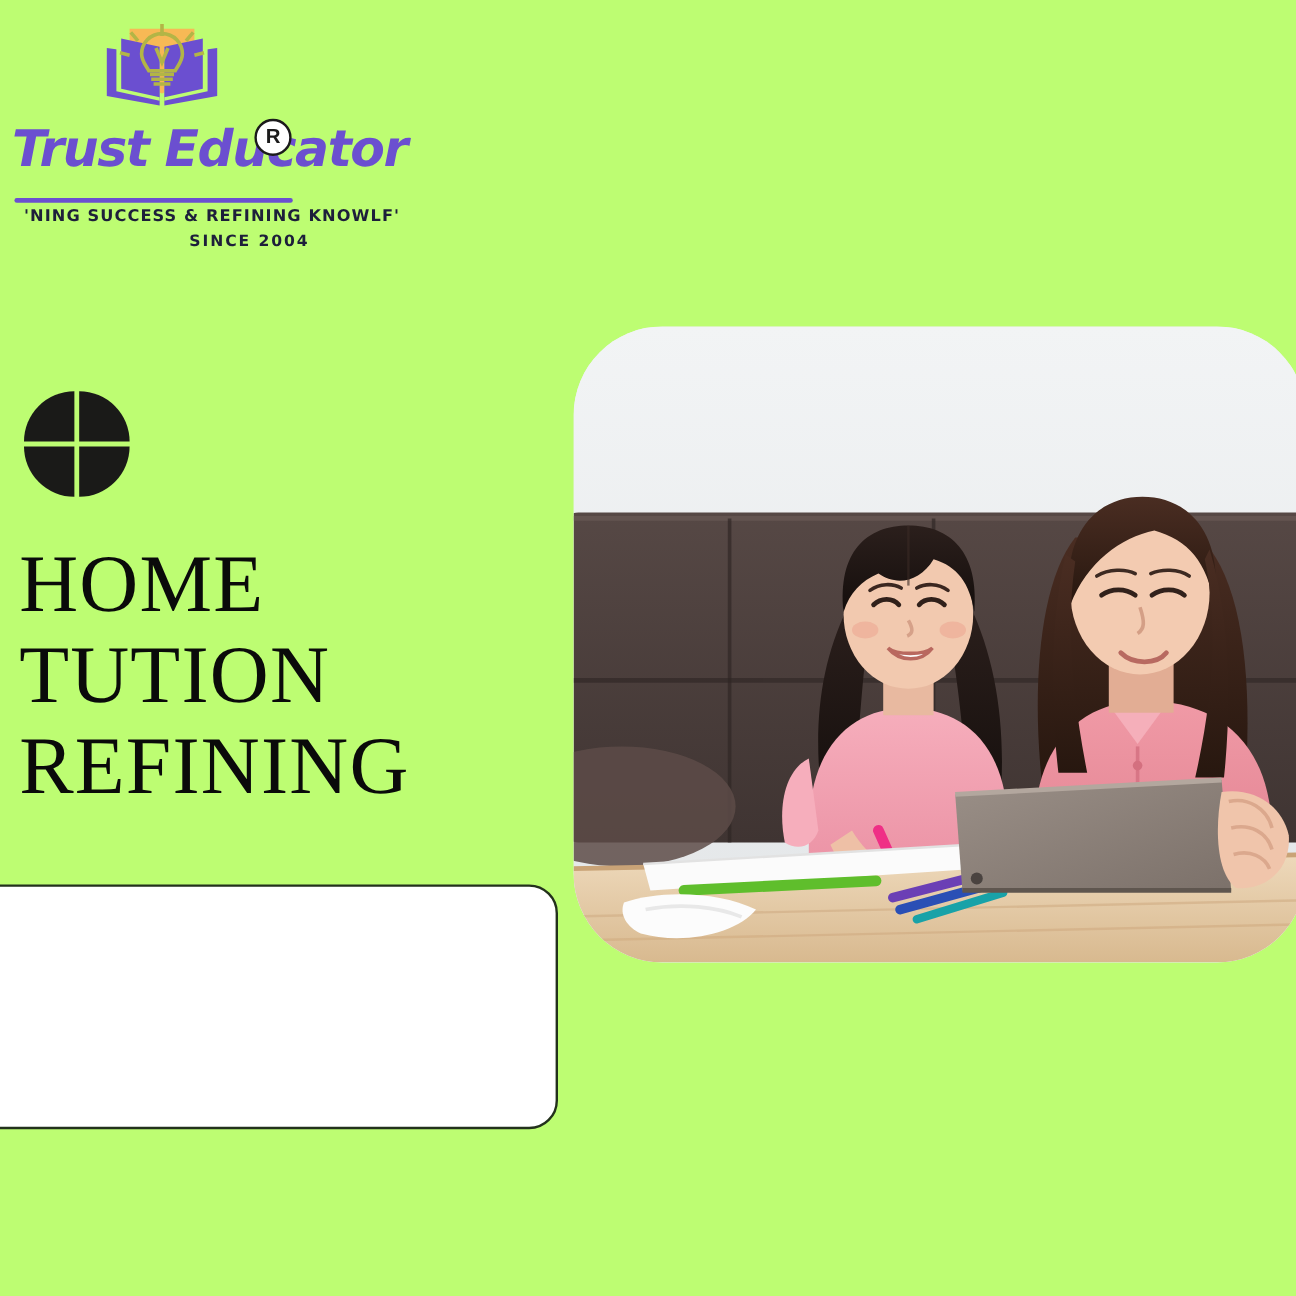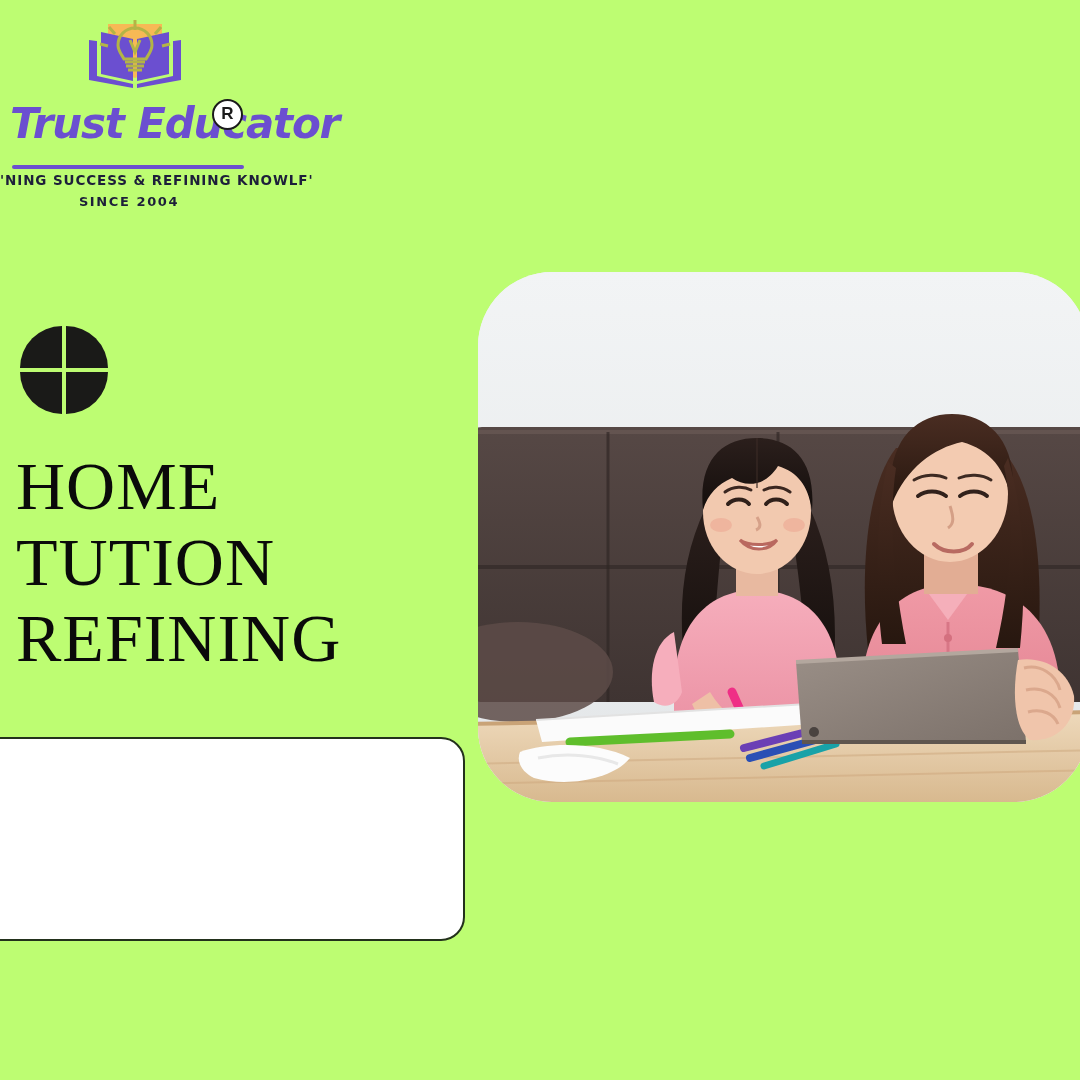--- a/index.html
+++ b/index.html
@@ -88,27 +88,28 @@
     left: 0px;
     top: 154px;
     width: 258px;
     text-align: center;
     font-family: "DejaVu Sans", sans-serif;
     font-size: 13.5px;
     font-weight: bold;
     letter-spacing: 0.9px;
     color: #1d1f3a;
     white-space: nowrap;
+    padding-left: 20px;
   }
   .since {
     position: absolute;
     left: 0px;
     top: 176px;
     width: 258px;
-    text-align: center;
+    text-align: right;
     font-family: "DejaVu Sans", sans-serif;
     font-size: 13px;
     font-weight: bold;
     letter-spacing: 1.6px;
     color: #1d1f3a;
   }
 
   
   .petal-mark {
     position: absolute;

